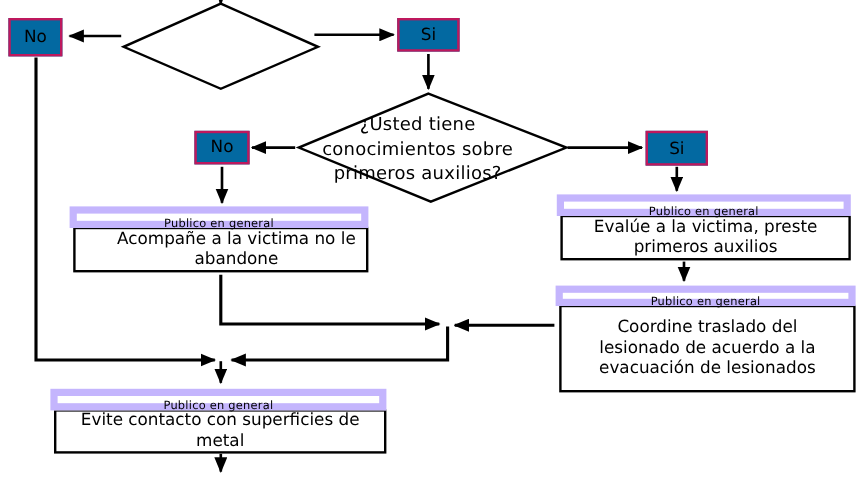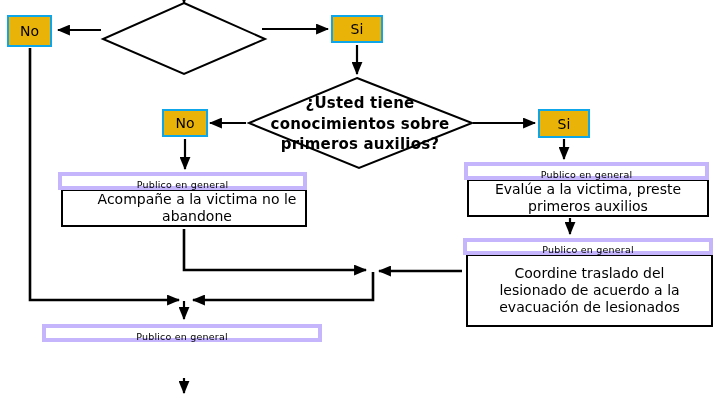--- a/index.html
+++ b/index.html
@@ -6,33 +6,33 @@
   .canvas{
     position:relative;width:715px;height:400px;background:#ffffff;
     font-family:"DejaVu Sans","Liberation Sans",sans-serif;color:#000;
     overflow:hidden;
   }
   .connector-layer{position:absolute;left:0;top:0;width:715px;height:400px;}
   .connector-layer path{fill:none;stroke:#000;stroke-width:2.2;}
   .connector-layer path.thick{stroke-width:2.6;}
   .connector-layer polygon{fill:#ffffff;stroke:#000;stroke-width:2;}
   .small-box{
-    position:absolute;box-sizing:border-box;border:2px solid #0ea5e9;background:#eab308;
+    position:absolute;box-sizing:border-box;border:2px solid #be185d;background:#0369a1;
     display:flex;align-items:center;justify-content:center;
     font-size:14px;line-height:1;
   }
   .diamond-label{
     position:absolute;text-align:center;white-space:pre-line;
     font-size:15px;line-height:1.2;letter-spacing:0.2px;
   }
   .diamond-label.d2{line-height:1.38;}
   .proc{position:absolute;box-sizing:border-box;}
   .proc-header{
     box-sizing:border-box;position:relative;z-index:2;height:18px;
-    border:4px solid #c4b5fd;background:#fff;text-align:center;
+    border:6px solid #c4b5fd;background:#fff;text-align:center;
     font-size:9.5px;padding-top:3px;letter-spacing:0.2px;
   }
   .proc-body{
     box-sizing:border-box;position:relative;z-index:1;margin-top:-1px;margin-left:3px;
     border:2px solid #000;background:#fff;
     display:flex;align-items:center;justify-content:center;text-align:center;
     font-size:14px;line-height:1.22;padding:1px 6px;
   }
   .proc-body span{white-space:pre-line;}
 </style>
@@ -61,21 +61,21 @@
     <path d="M564,139 V159" marker-end="url(#arr)"></path>
     <path d="M570,218 V234" marker-end="url(#arr)"></path>
     <path class="thick" d="M30,48 V300 H179" marker-end="url(#arr)"></path>
     <path class="thick" d="M184,229 V270 H366" marker-end="url(#arr)"></path>
     <path class="thick" d="M462,271 H379" marker-end="url(#arr)"></path>
     <path class="thick" d="M373,272 V300 H193" marker-end="url(#arr)"></path>
     <path d="M184,301 V319" marker-end="url(#arr)"></path>
     <path d="M184,378 V393" marker-end="url(#arr)"></path>
   </svg>
 
-  <div class="diamond-label d2" style="left:268px;top:93px;width:184px;font-weight:bold;">¿Usted tiene
+  <div class="diamond-label d2" style="left:256px;top:93px;width:184px;">¿Usted tiene
 conocimientos sobre
 primeros auxilios?</div>
 
   <div class="small-box" style="left:7px;top:15px;width:45px;height:32px;">No</div>
   <div class="small-box" style="left:331px;top:15px;width:52px;height:28px;">Si</div>
   <div class="small-box" style="left:162px;top:109px;width:46px;height:28px;">No</div>
   <div class="small-box" style="left:538px;top:109px;width:52px;height:29px;">Si</div>
 
   <div class="proc" style="left:58px;top:172px;width:249px;">
     <div class="proc-header">Publico en general</div>
@@ -97,15 +97,19 @@
     <div class="proc-header" style="height:17px;padding-top:2px;">Publico en general</div>
     <div class="proc-body" style="height:73px;">
       <span>Coordine traslado del
 lesionado de acuerdo a la
 evacuación de lesionados</span>
     </div>
   </div>
 
   <div class="proc" style="left:42px;top:324px;width:280px;">
     <div class="proc-header">Publico en general</div>
+    <div class="proc-body" style="height:37px;">
+      <span>Evite contacto con superficies de
+metal</span>
+    </div>
   </div>
 
 </div>
 
 </body></html>

